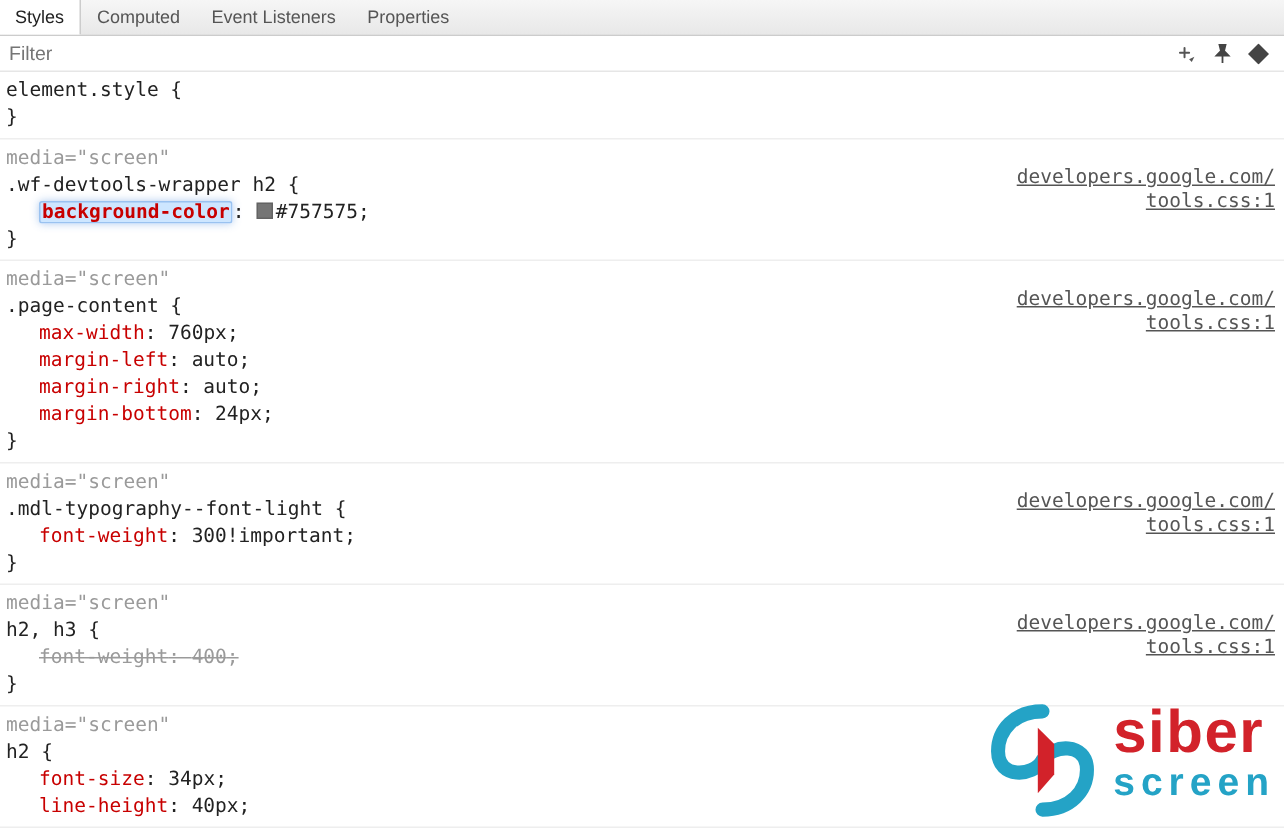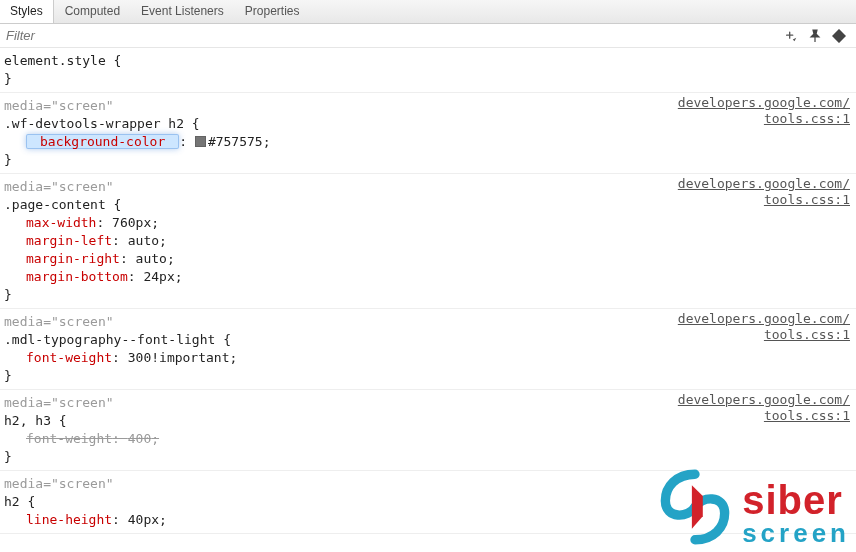--- a/index.html
+++ b/index.html
@@ -40,21 +40,20 @@
     align-items: center;
     padding: 0 6px;
   }
   .filter-input {
     flex: 1;
     border: none;
     outline: none;
     color: #14532d;
     font-size: 13px;
     font-family: inherit;
-    font-style: italic;
   }
   .filter-icons { display: flex; gap: 10px; align-items: center; padding-right: 4px; }
   .ic { width: 14px; height: 14px; color: #555; display: inline-flex; align-items: center; justify-content: center; }
   .styles-pane {
     font-family: Menlo, Consolas, monospace;
     font-size: 13px;
     color: #222;
     height: calc(552px - 48px);
     overflow: hidden;
   }
@@ -82,27 +81,28 @@
   .color-swatch {
     display: inline-block;
     width: 11px; height: 11px;
     vertical-align: middle;
     margin: 0 2px 2px 0;
     border: 1px solid rgba(0,0,0,0.15);
   }
   .highlight-prop {
     background: #cde6ff;
     border-radius: 2px;
-    padding: 0 14px;
+    padding: 0 2px;
     box-shadow: 0 0 6px rgba(80,140,220,0.45), inset 0 0 0 1px rgba(120,170,230,0.6);
+    font-weight: bold;
   }
   .source-link {
     position: absolute;
     right: 6px;
-    top: 2px;
+    top: 18px;
     text-align: right;
     font-size: 13px;
     line-height: 16px;
   }
   .source-link a {
     color: #555;
     text-decoration: underline;
     display: block;
   }
   .expand-tri {
@@ -112,21 +112,21 @@
     border-bottom: 4px solid transparent;
     border-left: 6px solid #6a6a6a;
     margin: 0 3px 1px 0;
     vertical-align: middle;
   }
   .watermark {
     position: absolute;
     right: 6px;
     bottom: 6px;
     display: flex;
-    align-items: flex-end;
+    align-items: flex-start;
     gap: 8px;
     pointer-events: none;
   }
   .watermark-text { font-family: Arial, sans-serif; line-height: 1; }
   .watermark-text .t1 { font-size: 40px; font-weight: 700; color: #d2222a; letter-spacing: 1px; }
   .watermark-text .t2 { font-size: 26px; font-weight: 700; color: #24a3c6; letter-spacing: 4px; }
 </style>
 </head>
 <body>
 
@@ -223,20 +223,21 @@
     </div>
     <div class="decl-line strikethrough"><span class="prop">font-weight</span><span class="prop-val-sep">: </span><span class="val">400</span><span class="semi">;</span></div>
     <div><span class="brace">}</span></div>
   </div>
 
   <div class="rule-block">
     <div class="media-line">media="screen"</div>
     <div class="selector-line">
       <span>h2</span><span class="brace"> {</span>
     </div>
+    <div class="decl-line"><span class="prop">font-size</span><span class="prop-val-sep">: </span><span class="val">34px</span><span class="semi">;</span></div>
     <div class="decl-line"><span class="prop">line-height</span><span class="prop-val-sep">: </span><span class="val">40px</span><span class="semi">;</span></div>
 
   </div>
 
 </div>
 
 <div class="watermark">
   <svg width="78" height="78" viewBox="0 0 100 100">
     <path d="M50 8 C26 8 12 24 12 42 C12 66 42 64 50 50" fill="none" stroke="#24a3c6" stroke-width="12" stroke-linecap="round"></path>
     <path d="M50 92 C74 92 88 76 88 58 C88 34 58 36 50 50" fill="none" stroke="#24a3c6" stroke-width="12" stroke-linecap="round"></path>

